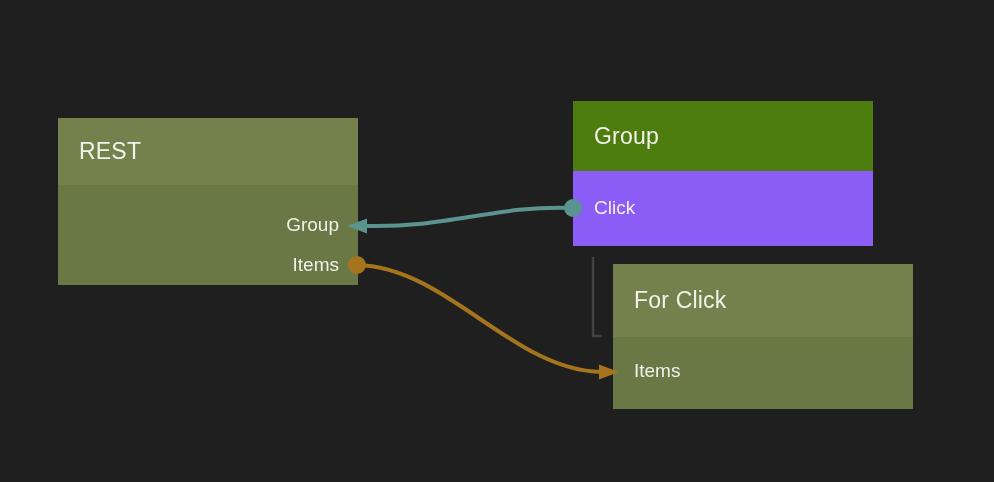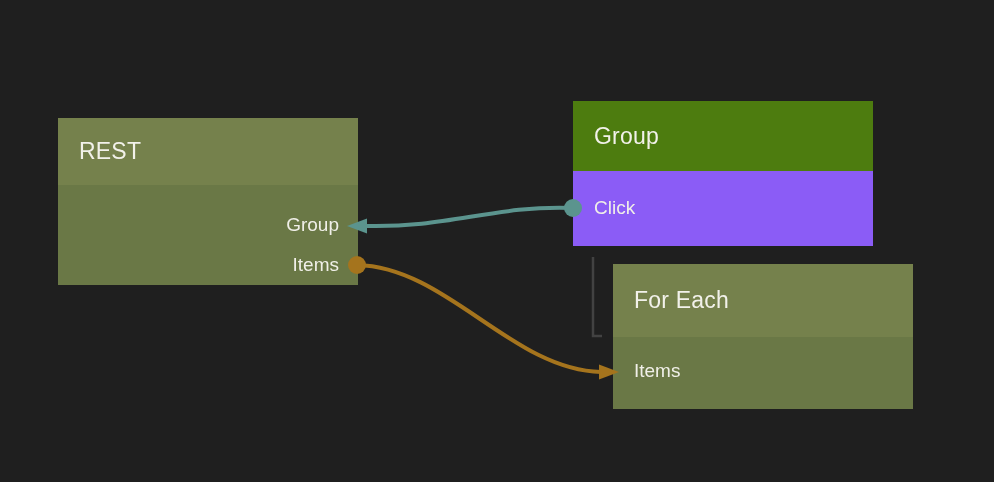--- a/index.html
+++ b/index.html
@@ -74,21 +74,21 @@
     <div class="node-header" style="height: 70px; background: #4d7c0f;">
       <span class="node-title">Group</span>
     </div>
     <div class="node-body" style="padding-top: 17px; background: #8b5cf6;">
       <div class="port left">Click</div>
     </div>
   </div>
 
   <div class="node" style="left:613px; top:264px; width:300px; height:145px;">
     <div class="node-header" style="height: 73px; background: rgb(117, 129, 76);">
-      <span class="node-title">For Each</span>
+      <span class="node-title">For Click</span>
     </div>
     <div class="node-body" style="padding-top: 14px; background: rgb(106, 120, 70);">
       <div class="port left">Items</div>
     </div>
   </div>
 
   <svg id="wires" viewBox="0 0 994 482" xmlns="http://www.w3.org/2000/svg">
 
     <path d="M 593 257 L 593 336 L 602 336" fill="none" stroke-width="2.5" stroke="#424242"></path>
 

